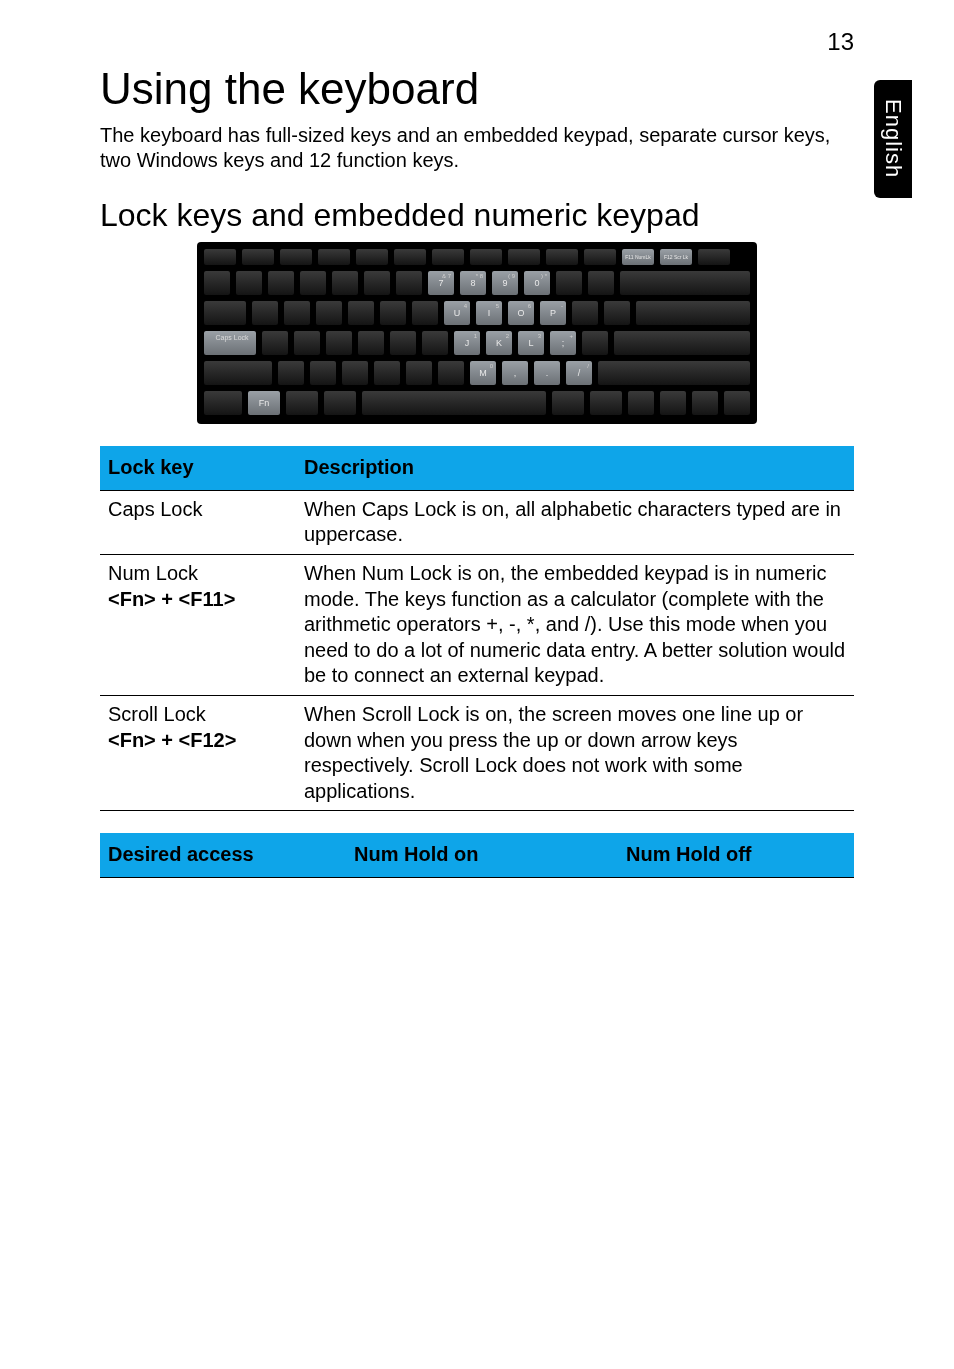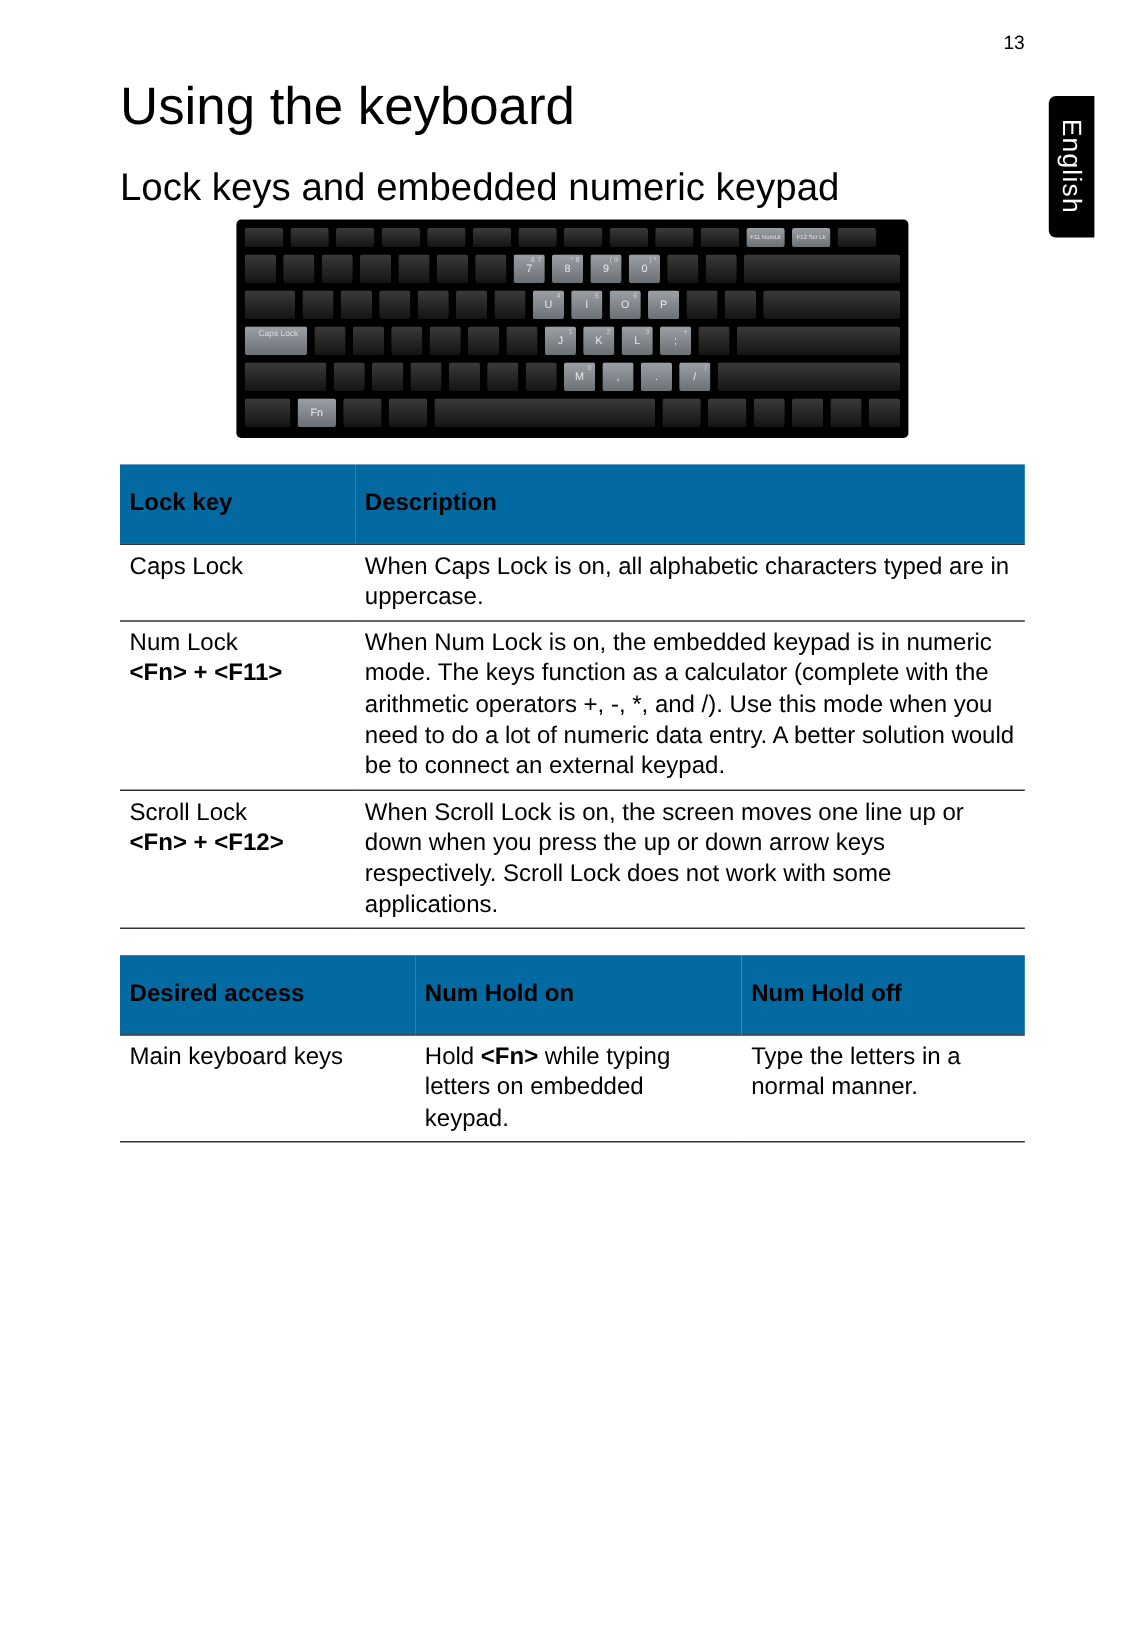--- a/index.html
+++ b/index.html
@@ -14,21 +14,21 @@
     position: relative;
     width: 954px;
     min-height: 1369px;
     box-sizing: border-box;
     padding: 28px 100px 60px 100px;
   }
   .page-number {
     position: absolute;
     top: 28px;
     right: 100px;
-    font-size: 16px;
+    font-size: 24px;
   }
   .side-tab {
     position: absolute;
     top: 80px;
     right: 42px;
     width: 38px;
     height: 118px;
     background: #000;
     color: #fff;
     border-top-left-radius: 6px;
@@ -114,24 +114,24 @@
 
   
   table {
     width: 100%;
     border-collapse: collapse;
     margin: 10px 0 22px 0;
     font-size: 20px;
     line-height: 1.28;
   }
   thead th {
-    background: #0369a1;
+    background: #0ea5e9;
     font-weight: 700;
     text-align: left;
-    padding: 20px 8px;
+    padding: 9px 8px;
     border-bottom: 1px solid #000;
   }
   tbody td {
     padding: 6px 8px;
     vertical-align: top;
     border-bottom: 1px solid #000;
   }
   .col-key { width: 180px; }
   .t2 .c1 { width: 230px; }
   .t2 .c2 { width: auto; }
@@ -145,20 +145,21 @@
 <div class="page">
 
   <div class="page-number">13</div>
 
   <div class="side-tab">
     <span>English</span>
   </div>
 
   <h1 class="title">Using the keyboard</h1>
 
+  <p class="body">The keyboard has full-sized keys and an embedded keypad, separate cursor keys, two Windows keys and 12 function keys.</p>
 
   <h2 class="subtitle">Lock keys and embedded numeric keypad</h2>
 
 
   <div class="kb-wrap">
     <div class="kb">
 
       <div class="kb-row">
         <div class="key fkey" style="width:34px"></div>
         <div class="key fkey" style="width:34px"></div>
@@ -341,25 +342,16 @@
 
   <table class="t2">
     <thead>
       <tr>
         <th class="c1">Desired access</th>
         <th class="c2">Num Hold on</th>
         <th class="c3">Num Hold off</th>
       </tr>
     </thead>
     <tbody>
-      <tr>
-        <td>Main keyboard keys</td>
-        <td>
-          <span>Hold </span><span class="bold">&lt;Fn&gt;</span><span> while typing letters on embedded keypad.</span>
-        </td>
-        <td>
-          <span>Type the letters in a normal manner.</span>
-        </td>
-      </tr>
     </tbody>
   </table>
 
 </div>
 
 </body></html>

